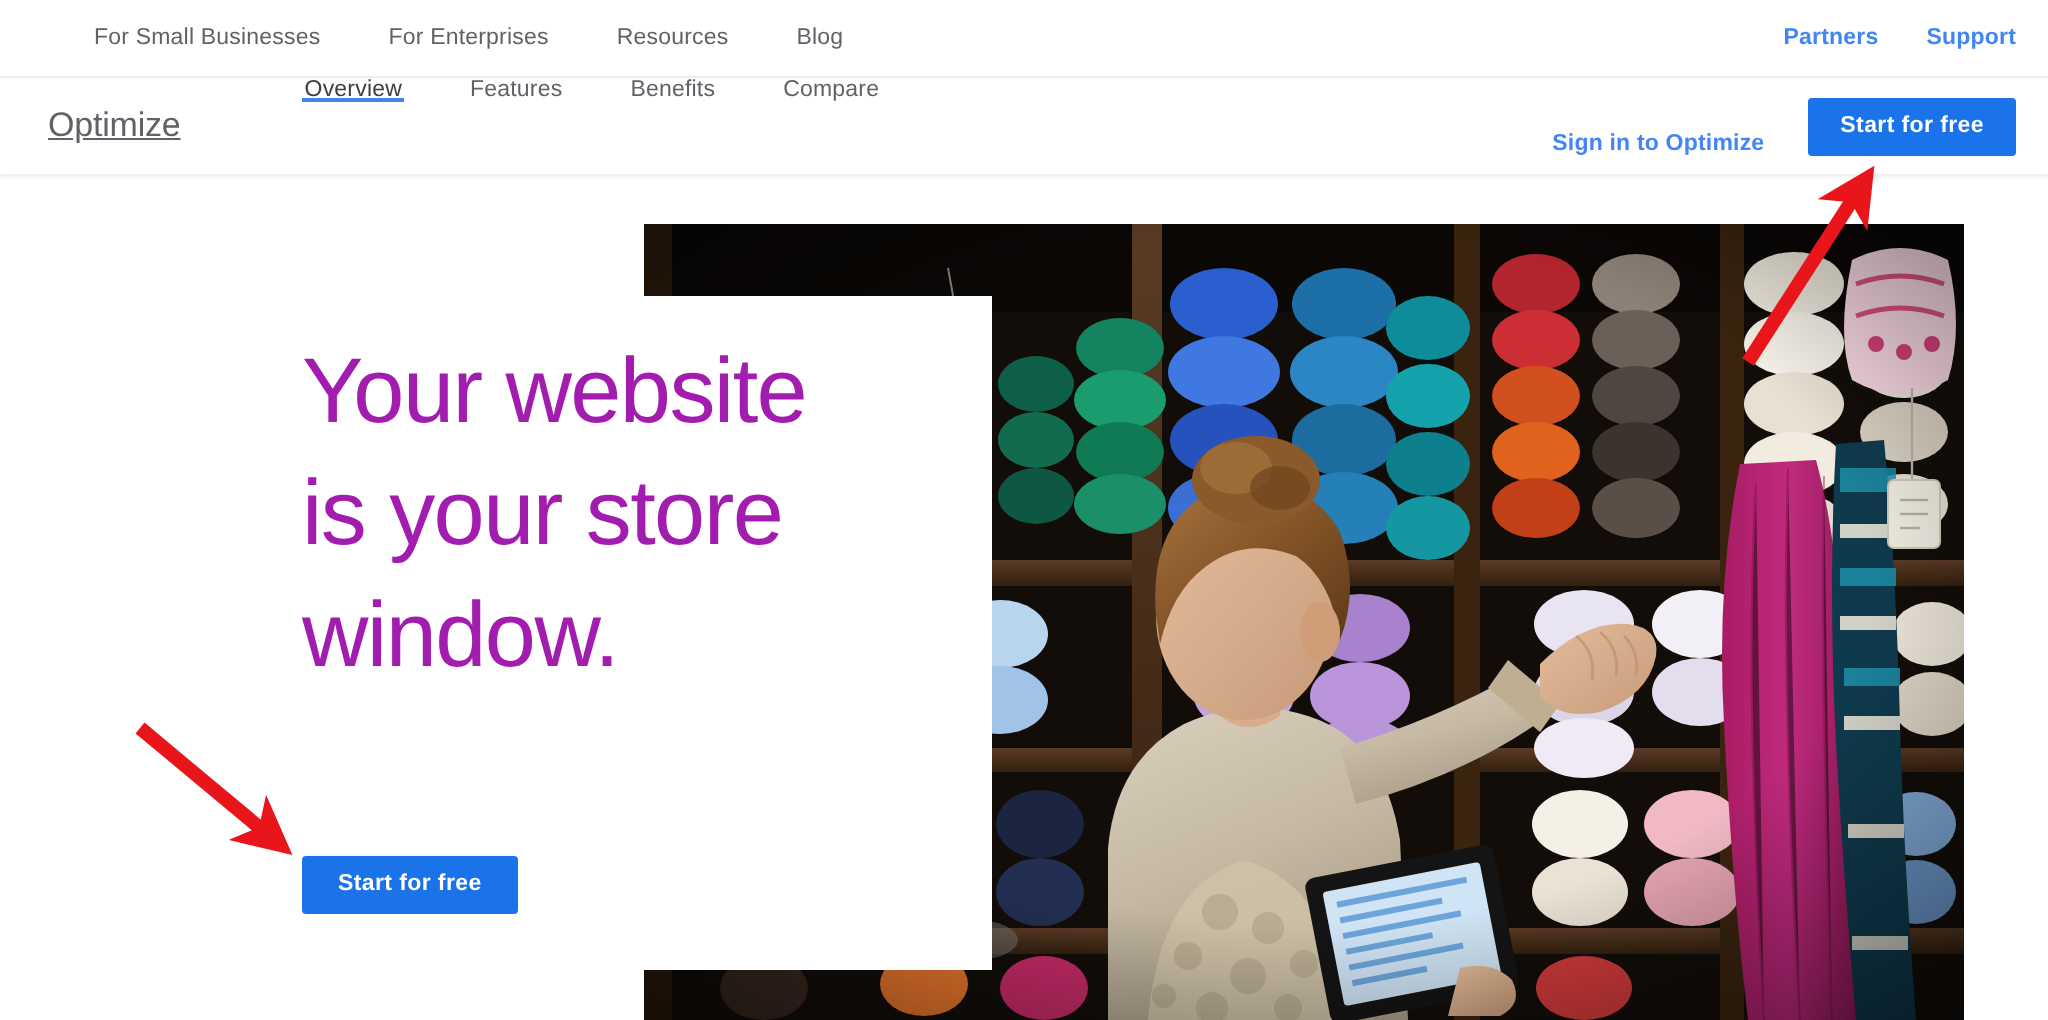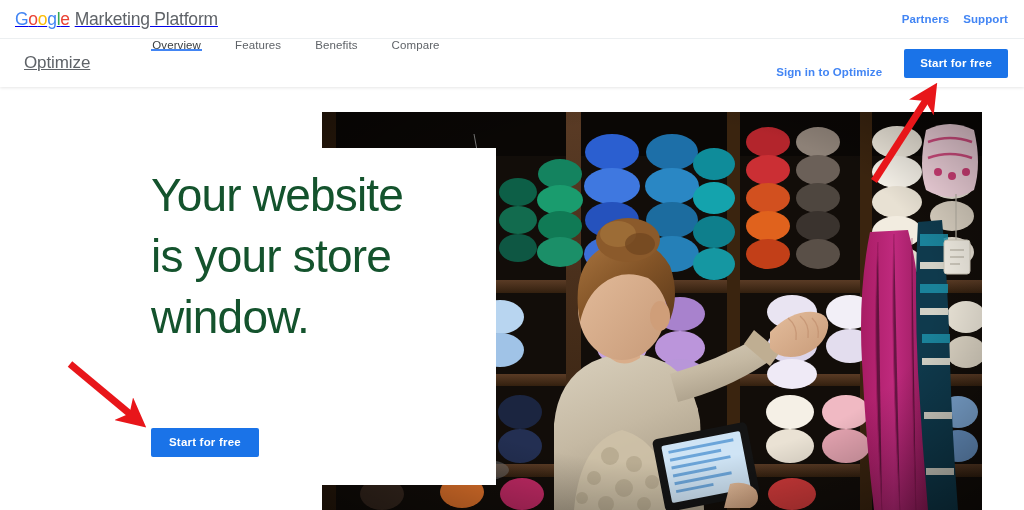--- a/index.html
+++ b/index.html
@@ -70,21 +70,21 @@
     white-space: nowrap;
     letter-spacing: 0.1px;
   }
   .topnav-link.first { padding-left: 0; }
 
   .topbar-right {
     position: absolute;
     right: 16px;
     display: flex;
     align-items: center;
-    gap: 14px;
+    gap: 24px;
   }
   .topbar-right a {
     font-size: 11.5px;
     color: #4285F4;
     font-weight: bold;
     text-decoration: none;
     white-space: nowrap;
     letter-spacing: 0.1px;
   }
 
@@ -193,21 +193,21 @@
     background: #ffffff;
     z-index: 5;
   }
 
   .hero-title {
     position: absolute;
     left: 151px; top: 78px;
     width: 340px;
     font-size: 46px;
     line-height: 61px;
-    color: #14532d;
+    color: #a21caf;
     font-weight: 400;
     letter-spacing: -0.8px;
     z-index: 6;
   }
 
   .hero-sub {
     position: absolute;
     left: 151px; top: 278px;
     width: 320px;
     font-size: 12.5px;
@@ -246,27 +246,27 @@
     z-index: 50;
   }
 </style>
 </head>
 <body>
 
 <div class="page">
 
   <div class="topbar">
 
-    <a class="brand" href="#">
-      <span class="brand-google">
-        <span class="g-blue">G</span><span class="g-red">o</span><span class="g-yellow">o</span><span class="g-blue">g</span><span class="g-green">l</span><span class="g-red">e</span>
-      </span>
-      <span class="brand-suffix">Marketing Platform</span>
-    </a>
-
+
+    <nav class="topnav-links">
+      <a class="topnav-link first" href="#">For Small Businesses</a>
+      <a class="topnav-link" href="#">For Enterprises</a>
+      <a class="topnav-link" href="#">Resources</a>
+      <a class="topnav-link" href="#">Blog</a>
+    </nav>
 
     <div class="topbar-right">
       <a href="#">Partners</a>
       <a href="#">Support</a>
     </div>
   </div>
 
   <div class="productbar">
 
     <a class="product-title" href="#">Optimize</a>

